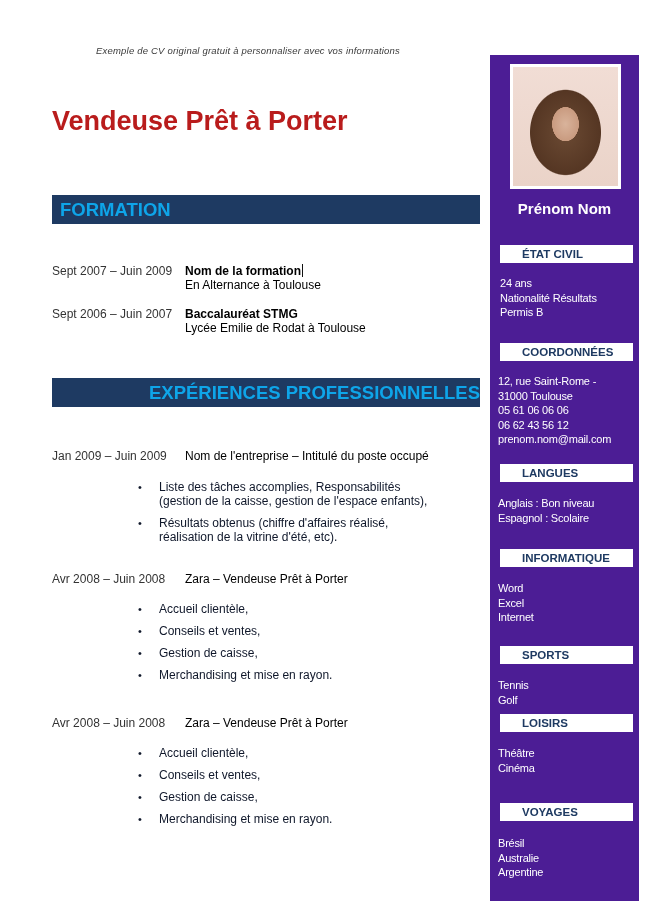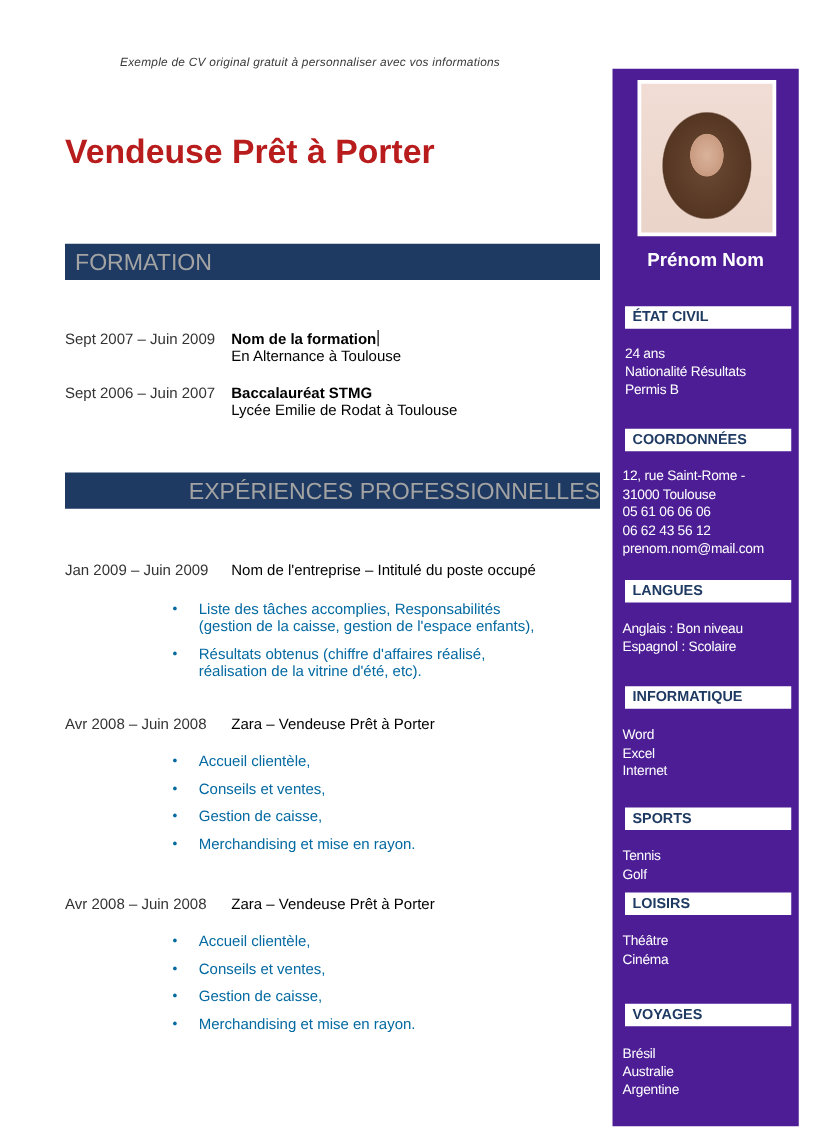--- a/index.html
+++ b/index.html
@@ -9,33 +9,33 @@
   .tagline {
     position: absolute; left: 96px; top: 45px; width: 360px;
     font-size: 9.5px; font-style: italic; color: #3a3a3a; letter-spacing: 0.2px;
   }
   .job-title {
     position: absolute; left: 52px; top: 106px;
     font-size: 27px; font-weight: bold; color: #b91c1c;
   }
   .section-bar {
     position: absolute; left: 52px; width: 428px; height: 29px;
-    background: #1e3a62; color: #a3a3a3;
-    font-weight: normal; font-size: 18.5px; padding-left: 8px; line-height: 29px;
+    background: #1e3a62; color: #0ea5e9;
+    font-weight: bold; font-size: 18.5px; padding-left: 8px; line-height: 29px;
   }
   .section-bar.formation { top: 195px; }
   .section-bar.experiences { top: 378px; text-align: right; }
 
   .row { position: absolute; left: 52px; font-size: 12px; line-height: 14px; }
   .date { position: absolute; left: 0; top: 0; width: 130px; white-space: nowrap; color: #333; }
   .detail { position: absolute; left: 133px; top: 0; width: 300px; color: #000000; }
   .detail .bold { font-weight: bold; white-space: nowrap; }
   .caret { display: inline-block; width: 1px; height: 13px; background: #111; vertical-align: -2px; margin-left: 1px; }
 
-  ul.tasks { position: absolute; left: 133px; width: 300px; list-style: none; font-size: 12px; line-height: 14px; color: #0369a1; }
+  ul.tasks { position: absolute; left: 133px; width: 300px; list-style: none; font-size: 12px; line-height: 14px; color: #0f172a; }
   ul.tasks li { position: relative; padding-left: 26px; margin-bottom: 8px; }
   ul.tasks li::before { content: "•"; position: absolute; left: 5px; top: 0; font-size: 11px; }
 
   .sidebar {
     position: absolute; left: 490px; top: 55px; width: 149px; height: 846px;
     background: #4c1d95;
   }
   .photo-frame {
     position: absolute; left: 20px; top: 9px; width: 111px; height: 125px;
     background: #ffffff; padding: 3px;
@@ -47,21 +47,21 @@
       radial-gradient(ellipse 50px 60px at 50% 55%, #6b4a33 0%, #553623 70%, transparent 72%),
       linear-gradient(180deg, #f1ddd5 0%, #ead3c8 100%);
   }
   .name {
     position: absolute; left: 0; top: 145px; width: 149px; text-align: center;
     color: #ffffff; font-weight: bold; font-size: 15px;
   }
   .side-label {
     position: absolute; left: 10px; width: 133px; height: 18px;
     background: #ffffff; color: #1e3a62; font-weight: bold; font-size: 11.5px;
-    padding-left: 6px; line-height: 18px;
+    padding-left: 22px; line-height: 18px;
   }
   .side-text {
     position: absolute; left: 10px; width: 139px; color: #ffffff;
     font-size: 11px; line-height: 14.5px; font-weight: normal; letter-spacing: -0.2px;
   }
   .side-text div { white-space: nowrap; }
 </style>
 </head>
 <body>
 

